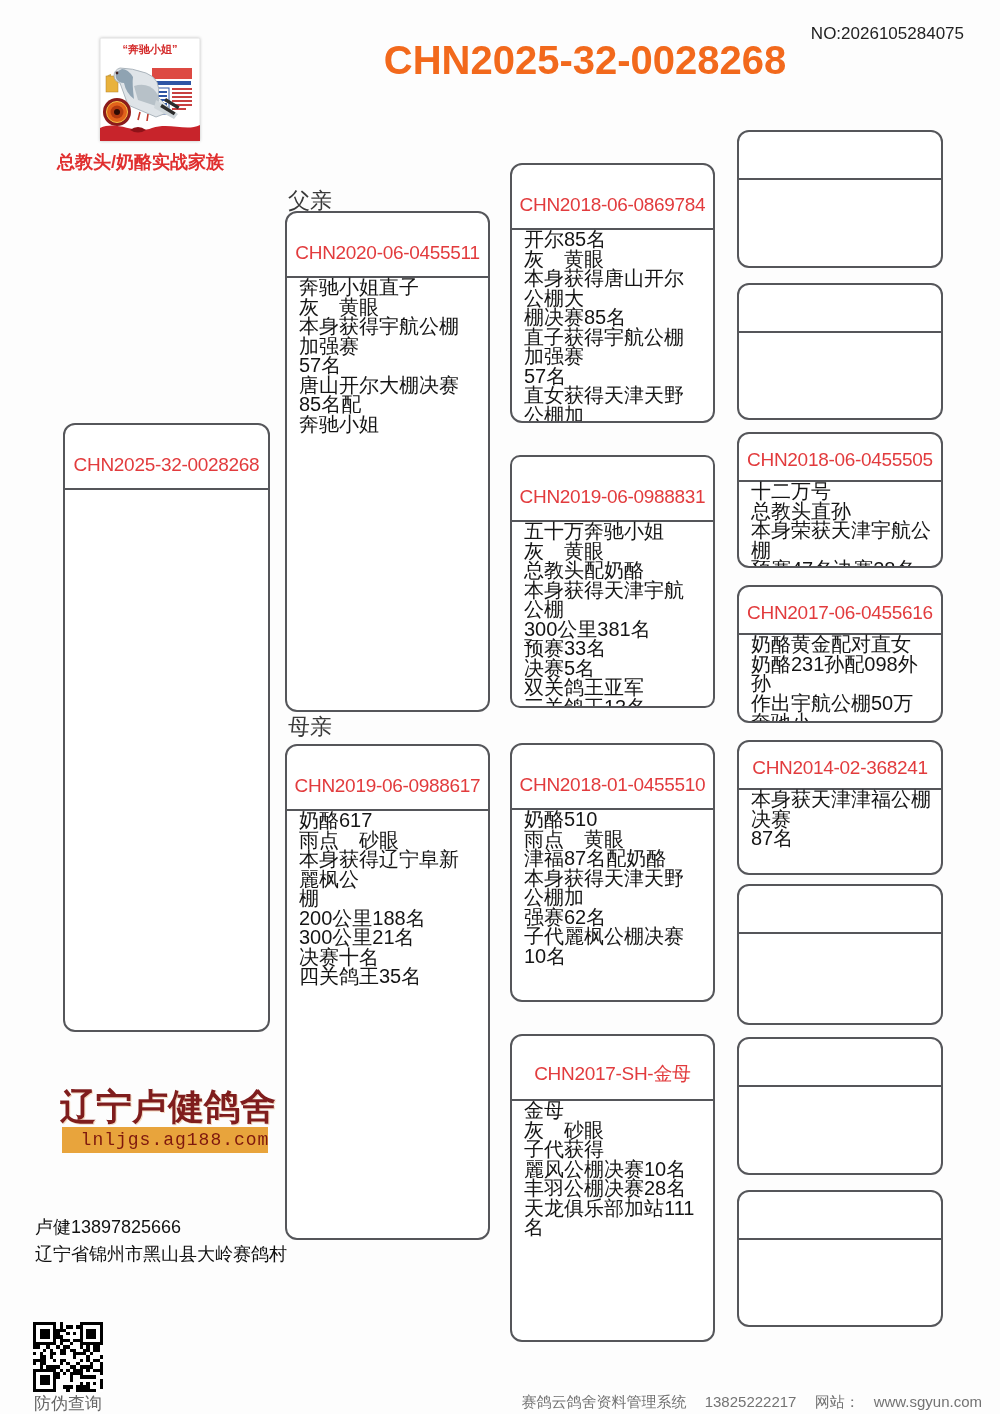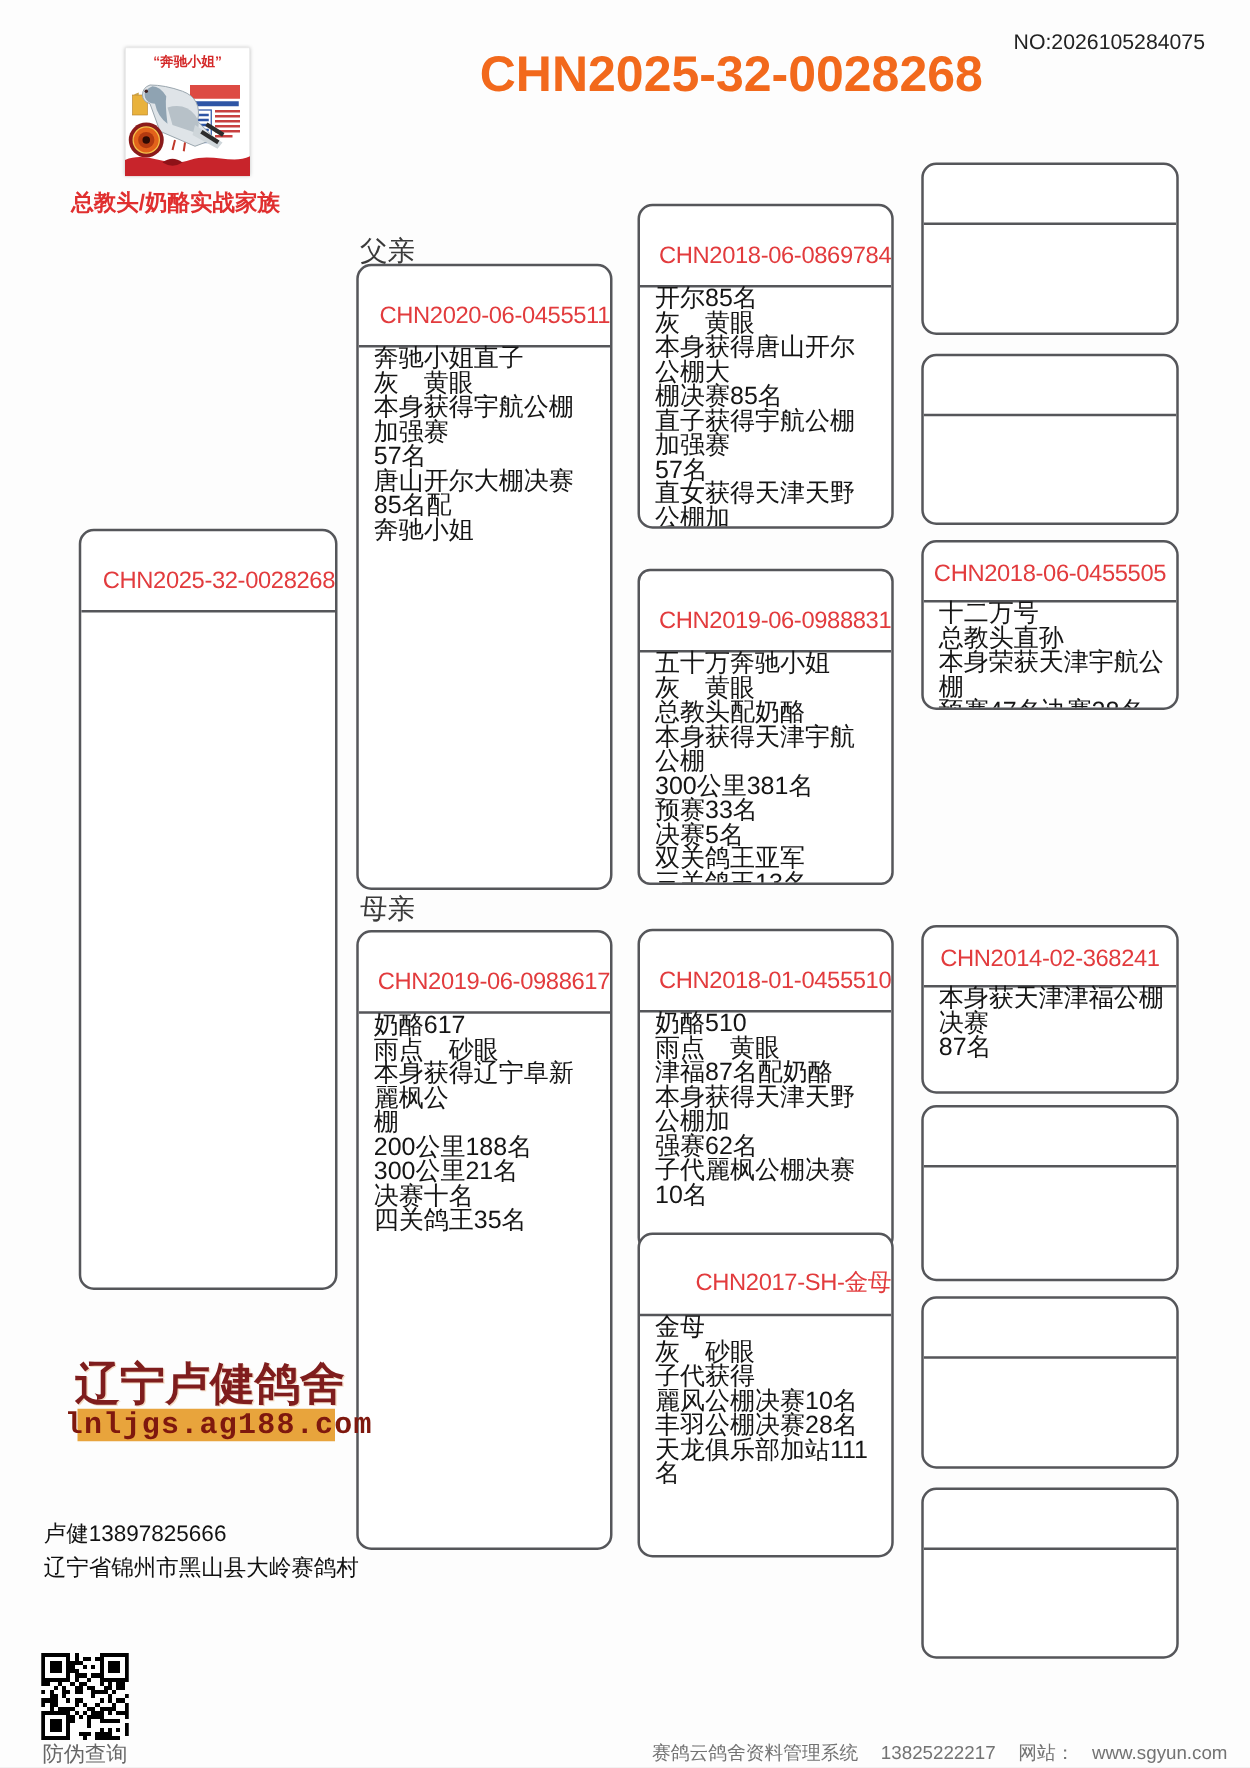--- a/index.html
+++ b/index.html
@@ -15,33 +15,33 @@
   .main-title{top:38px;left:300px;width:570px;text-align:center;
     font-size:40px;font-weight:600;color:#F2691C;letter-spacing:0px;}
   .family-line{top:150px;left:57px;font-size:18px;font-weight:700;color:#E02F2F;}
   .logo-card{top:38px;left:100px;width:100px;height:103px;
     box-shadow:0 0 3px rgba(0,0,0,.25);background:#fff;}
   
   .parent-label{font-size:22px;color:#3a3a3a;}
   
   .pbox{position:absolute;background:#fff;border:2px solid #55565a;border-radius:12px;box-sizing:border-box;overflow:hidden;}
   .phead{border-bottom:2px solid #55565a;display:flex;align-items:flex-end;justify-content:center;box-sizing:border-box;}
-  .h65{height:65px;padding-bottom:12px;justify-content:flex-end;}
+  .h65{height:65px;padding-bottom:12px;}
   .h48{height:48px;padding-bottom:9px;}
   .ring{font-size:19px;letter-spacing:-0.3px;color:#E23B3D;white-space:nowrap;}
   .pbody{padding:0 10px 6px 12px;font-size:20px;line-height:19.5px;white-space:pre-line;color:#151515;}
   
   .loft-logo{top:1083px;left:60px;width:210px;text-align:center;
     font-family:"DejaVu Serif","Liberation Serif",serif;
     font-size:36px;font-weight:700;color:#7f1d1d;white-space:nowrap;
     text-shadow:1px 1px 0 #f3d9c2;}
   .loft-url-bar{top:1127px;left:62px;width:206px;height:26px;background:#E8A43C;
     display:flex;align-items:center;justify-content:center;}
   .loft-url{font-family:"Liberation Mono","DejaVu Sans Mono",monospace;
-    font-size:24px;font-weight:700;color:#7E180E;letter-spacing:1px;margin-left:20px;}
+    font-size:18px;font-weight:400;color:#7E180E;letter-spacing:1px;margin-left:20px;}
   .contact-line1{top:1215px;left:35px;font-size:18px;color:#111;}
   .contact-line2{top:1242px;left:35px;font-size:18px;color:#111;}
   .qr-box{top:1322px;left:33px;width:70px;height:70px;}
   .qr-caption{top:1392px;left:33px;width:70px;text-align:center;font-size:17px;color:#666;}
   .sys-footer{top:1381px;right:18px;font-size:15px;color:#737373;white-space:nowrap;margin-top:12px;}
   .sys-footer span{margin-left:14px;}
   .sys-footer span:first-child{margin-left:0;}
 </style>
 </head>
 <body>
@@ -165,21 +165,21 @@
     <div class="phead h65">
         <span class="ring">CHN2018-01-0455510</span>
       </div>
     <div class="pbody">奶酪510
 雨点　黄眼
 津福87名配奶酪
 本身获得天津天野公棚加
 强赛62名
 子代麗枫公棚决赛10名</div>
   </div>
-  <div class="pbox" style="left:510px;top:986px;width:205px;height:260px;">
+  <div class="pbox" style="left:510px;top:1034px;width:205px;height:308px;">
     <div class="phead h65">
         <span class="ring">CHN2017-SH-金母</span>
       </div>
     <div class="pbody">金母
 灰　砂眼
 子代获得
 麗风公棚决赛10名
 丰羽公棚决赛28名
 天龙俱乐部加站111名</div>
   </div>
@@ -197,20 +197,29 @@
     <div class="pbody"></div>
   </div>
   <div class="pbox" style="left:737px;top:432px;width:206px;height:136px;">
     <div class="phead h48">
         <span class="ring">CHN2018-06-0455505</span>
       </div>
     <div class="pbody">十二万号
 总教头直孙
 本身荣获天津宇航公棚
 预赛47名决赛28名</div>
+  </div>
+  <div class="pbox" style="left:737px;top:585px;width:206px;height:138px;">
+    <div class="phead h48">
+        <span class="ring">CHN2017-06-0455616</span>
+      </div>
+    <div class="pbody">奶酪黄金配对直女
+奶酪231孙配098外孙
+作出宇航公棚50万奔驰小
+姐</div>
   </div>
   <div class="pbox" style="left:737px;top:740px;width:206px;height:135px;">
     <div class="phead h48">
         <span class="ring">CHN2014-02-368241</span>
       </div>
     <div class="pbody">本身获天津津福公棚决赛
 87名</div>
   </div>
   <div class="pbox" style="left:737px;top:884px;width:206px;height:141px;">
     <div class="phead h48">

